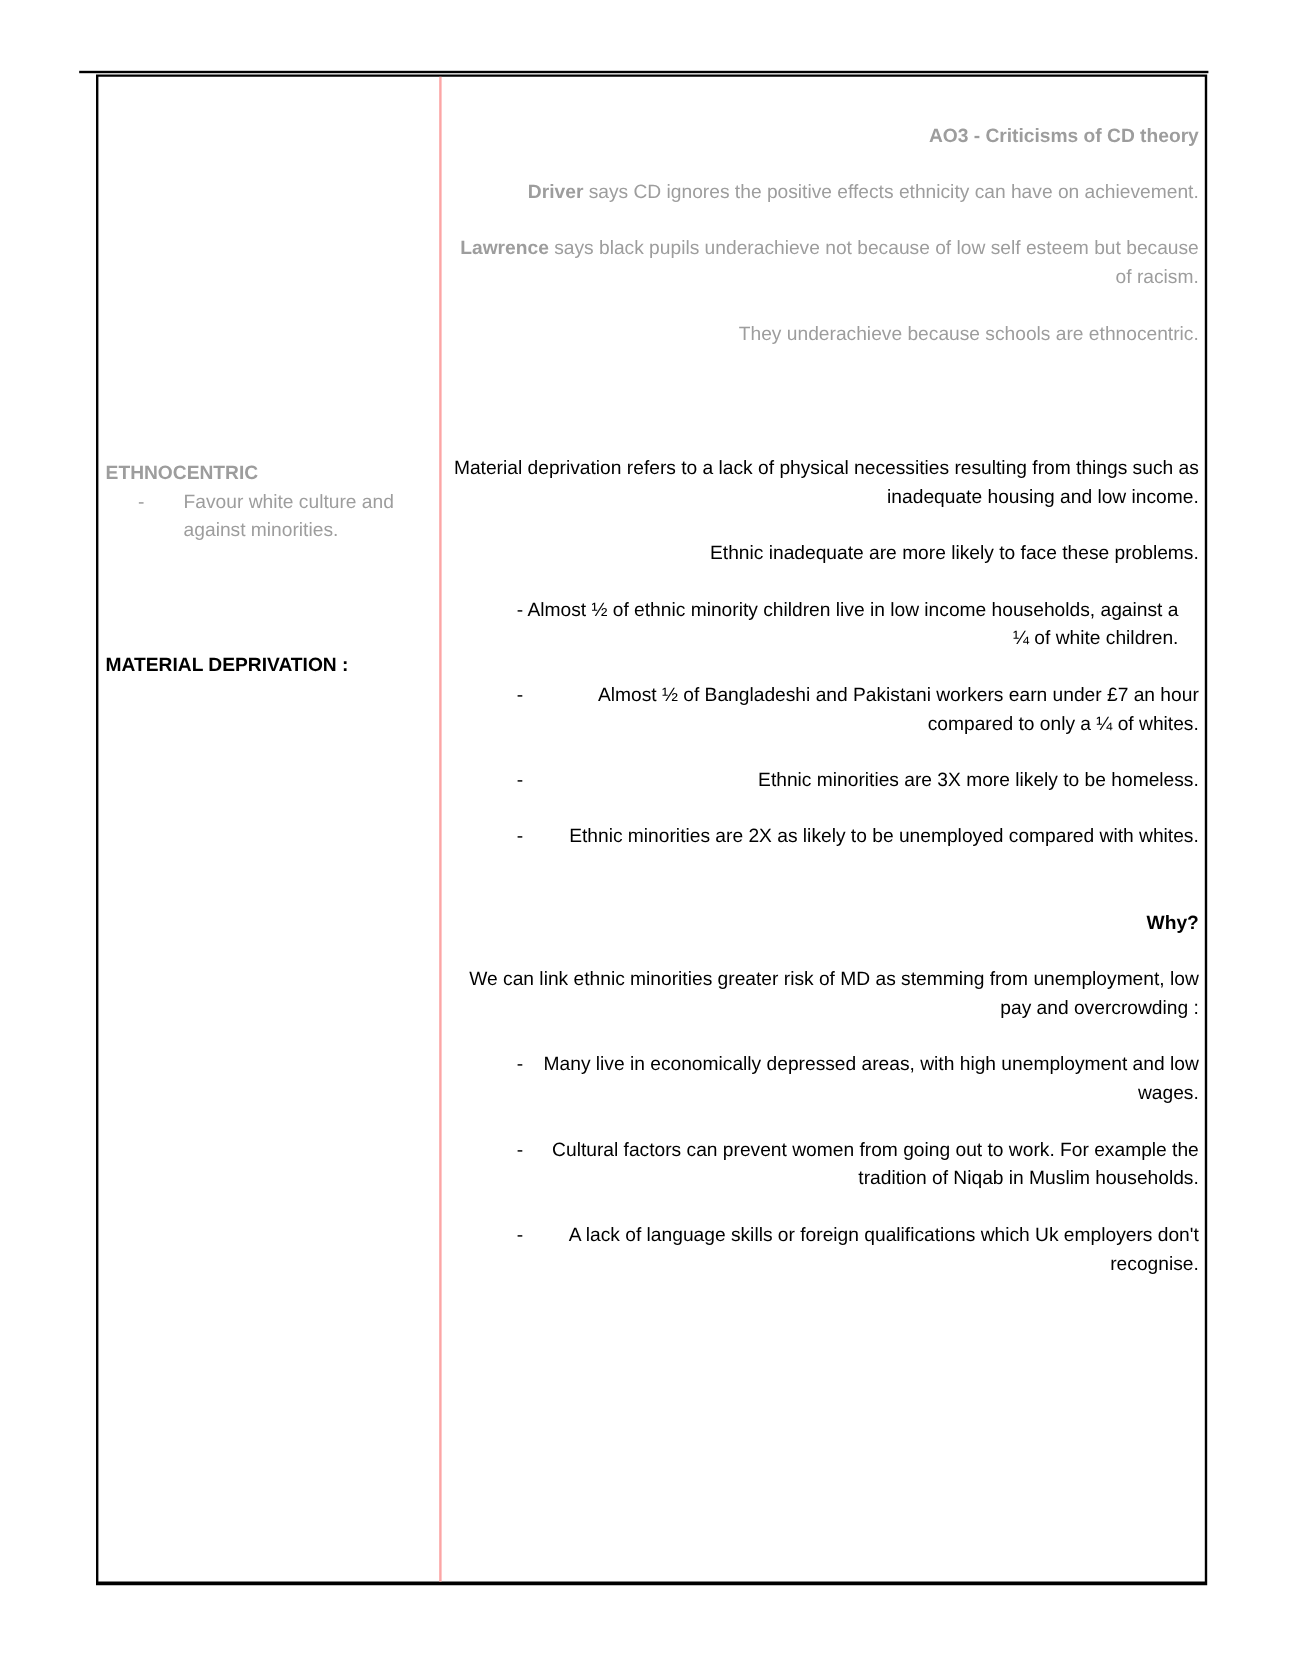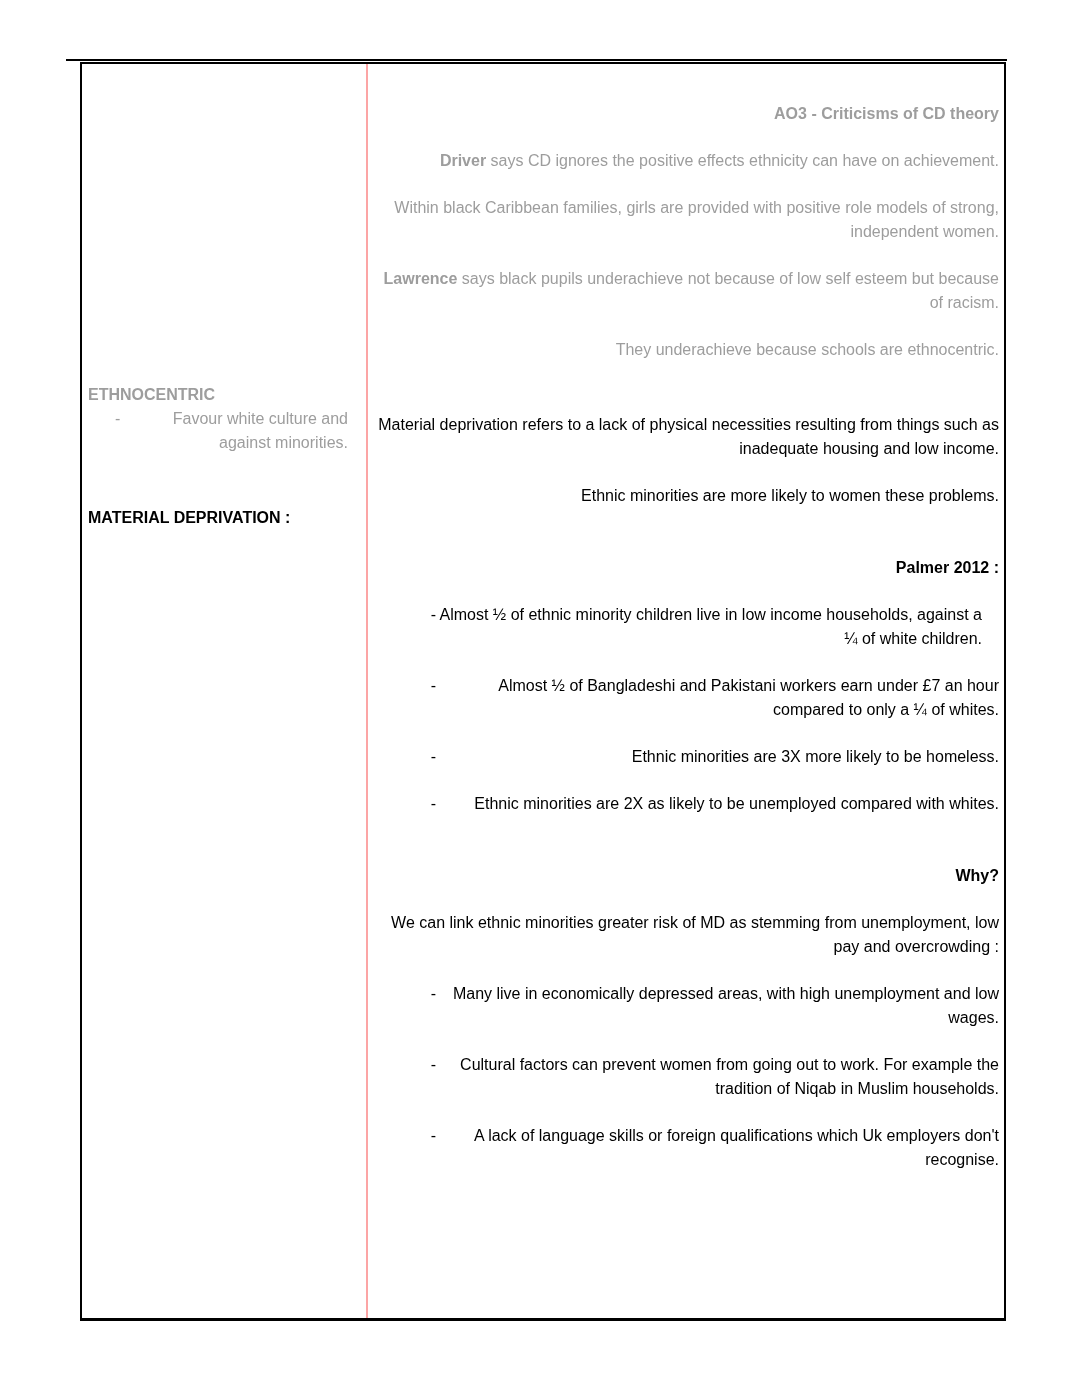--- a/index.html
+++ b/index.html
@@ -46,41 +46,41 @@
   .cell-right {
     flex: 1;
     padding: 38px 5px 8px 6px;
     text-align: right;
   }
   p { margin: 0; }
   .muted { color: #9d9d9d; }
   .b { font-weight: bold; }
   .para { margin-top: 23px; }
   .first { margin-top: 0; }
-  .gap-xl { margin-top: 51px; }
+  .gap-xl { margin-top: 88px; }
   .gap-lg { margin-top: 48px; }
 
   
   .bullet-row { display: flex; margin-top: 23px; }
   .bullet-row .marker {
     flex: none;
     margin-left: 31px;
     width: 31px;
   }
   .bullet-row .bullet-text { width: 563px; }
   .bullet-row .bullet-text.narrow { width: 546px; }
 
   
   .bullet-row-left { display: flex; margin-top: 0; }
   .bullet-row-left .marker {
     flex: none;
     margin-left: 27px;
     width: 38px;
   }
-  .bullet-row-left .bullet-text { width: 195px; text-align: right; }
+  .bullet-row-left .bullet-text { width: 195px; }
 
   .ethnocentric-block { margin-top: 311px; }
 </style>
 </head>
 <body>
 
 <div class="page">
 
   <div class="top-rule"></div>
 
@@ -98,32 +98,30 @@
 
       <p class="b gap-xl">MATERIAL DEPRIVATION :</p>
     </div>
 
     <div class="cell cell-right">
 
       <p class="b muted first">AO3 - Criticisms of CD theory</p>
 
       <p class="muted para"><span class="b">Driver</span><span> says CD ignores the positive effects ethnicity can have on achievement.</span></p>
 
-      <p class="muted para">Within black Caribbean families, girls are provided with positive role models of strong, independent women.</p>
 
       <p class="muted para"><span class="b">Lawrence</span><span> says black pupils underachieve not because of low self esteem but because of racism.</span></p>
 
 
       <p class="muted para">They underachieve because schools are ethnocentric.</p>
 
       <p class="gap-xl">Material deprivation refers to a lack of physical necessities resulting from things such as inadequate housing and low income.</p>
 
-      <p class="para">Ethnic minorities are more likely to women these problems.</p>
+      <p class="para">Ethnic inadequate are more likely to face these problems.</p>
 
-      <p class="b gap-lg">Palmer 2012 :</p>
 
       <div>
         <div class="bullet-row">
           <span class="marker">-</span>
           <span class="bullet-text narrow">Almost ½ of ethnic minority children live in low income households, against a ¼ of white children.</span>
         </div>
         <div class="bullet-row">
           <span class="marker">-</span>
           <span class="bullet-text">Almost ½ of Bangladeshi and Pakistani workers earn under £7 an hour compared to only a ¼ of whites.</span>
         </div>

